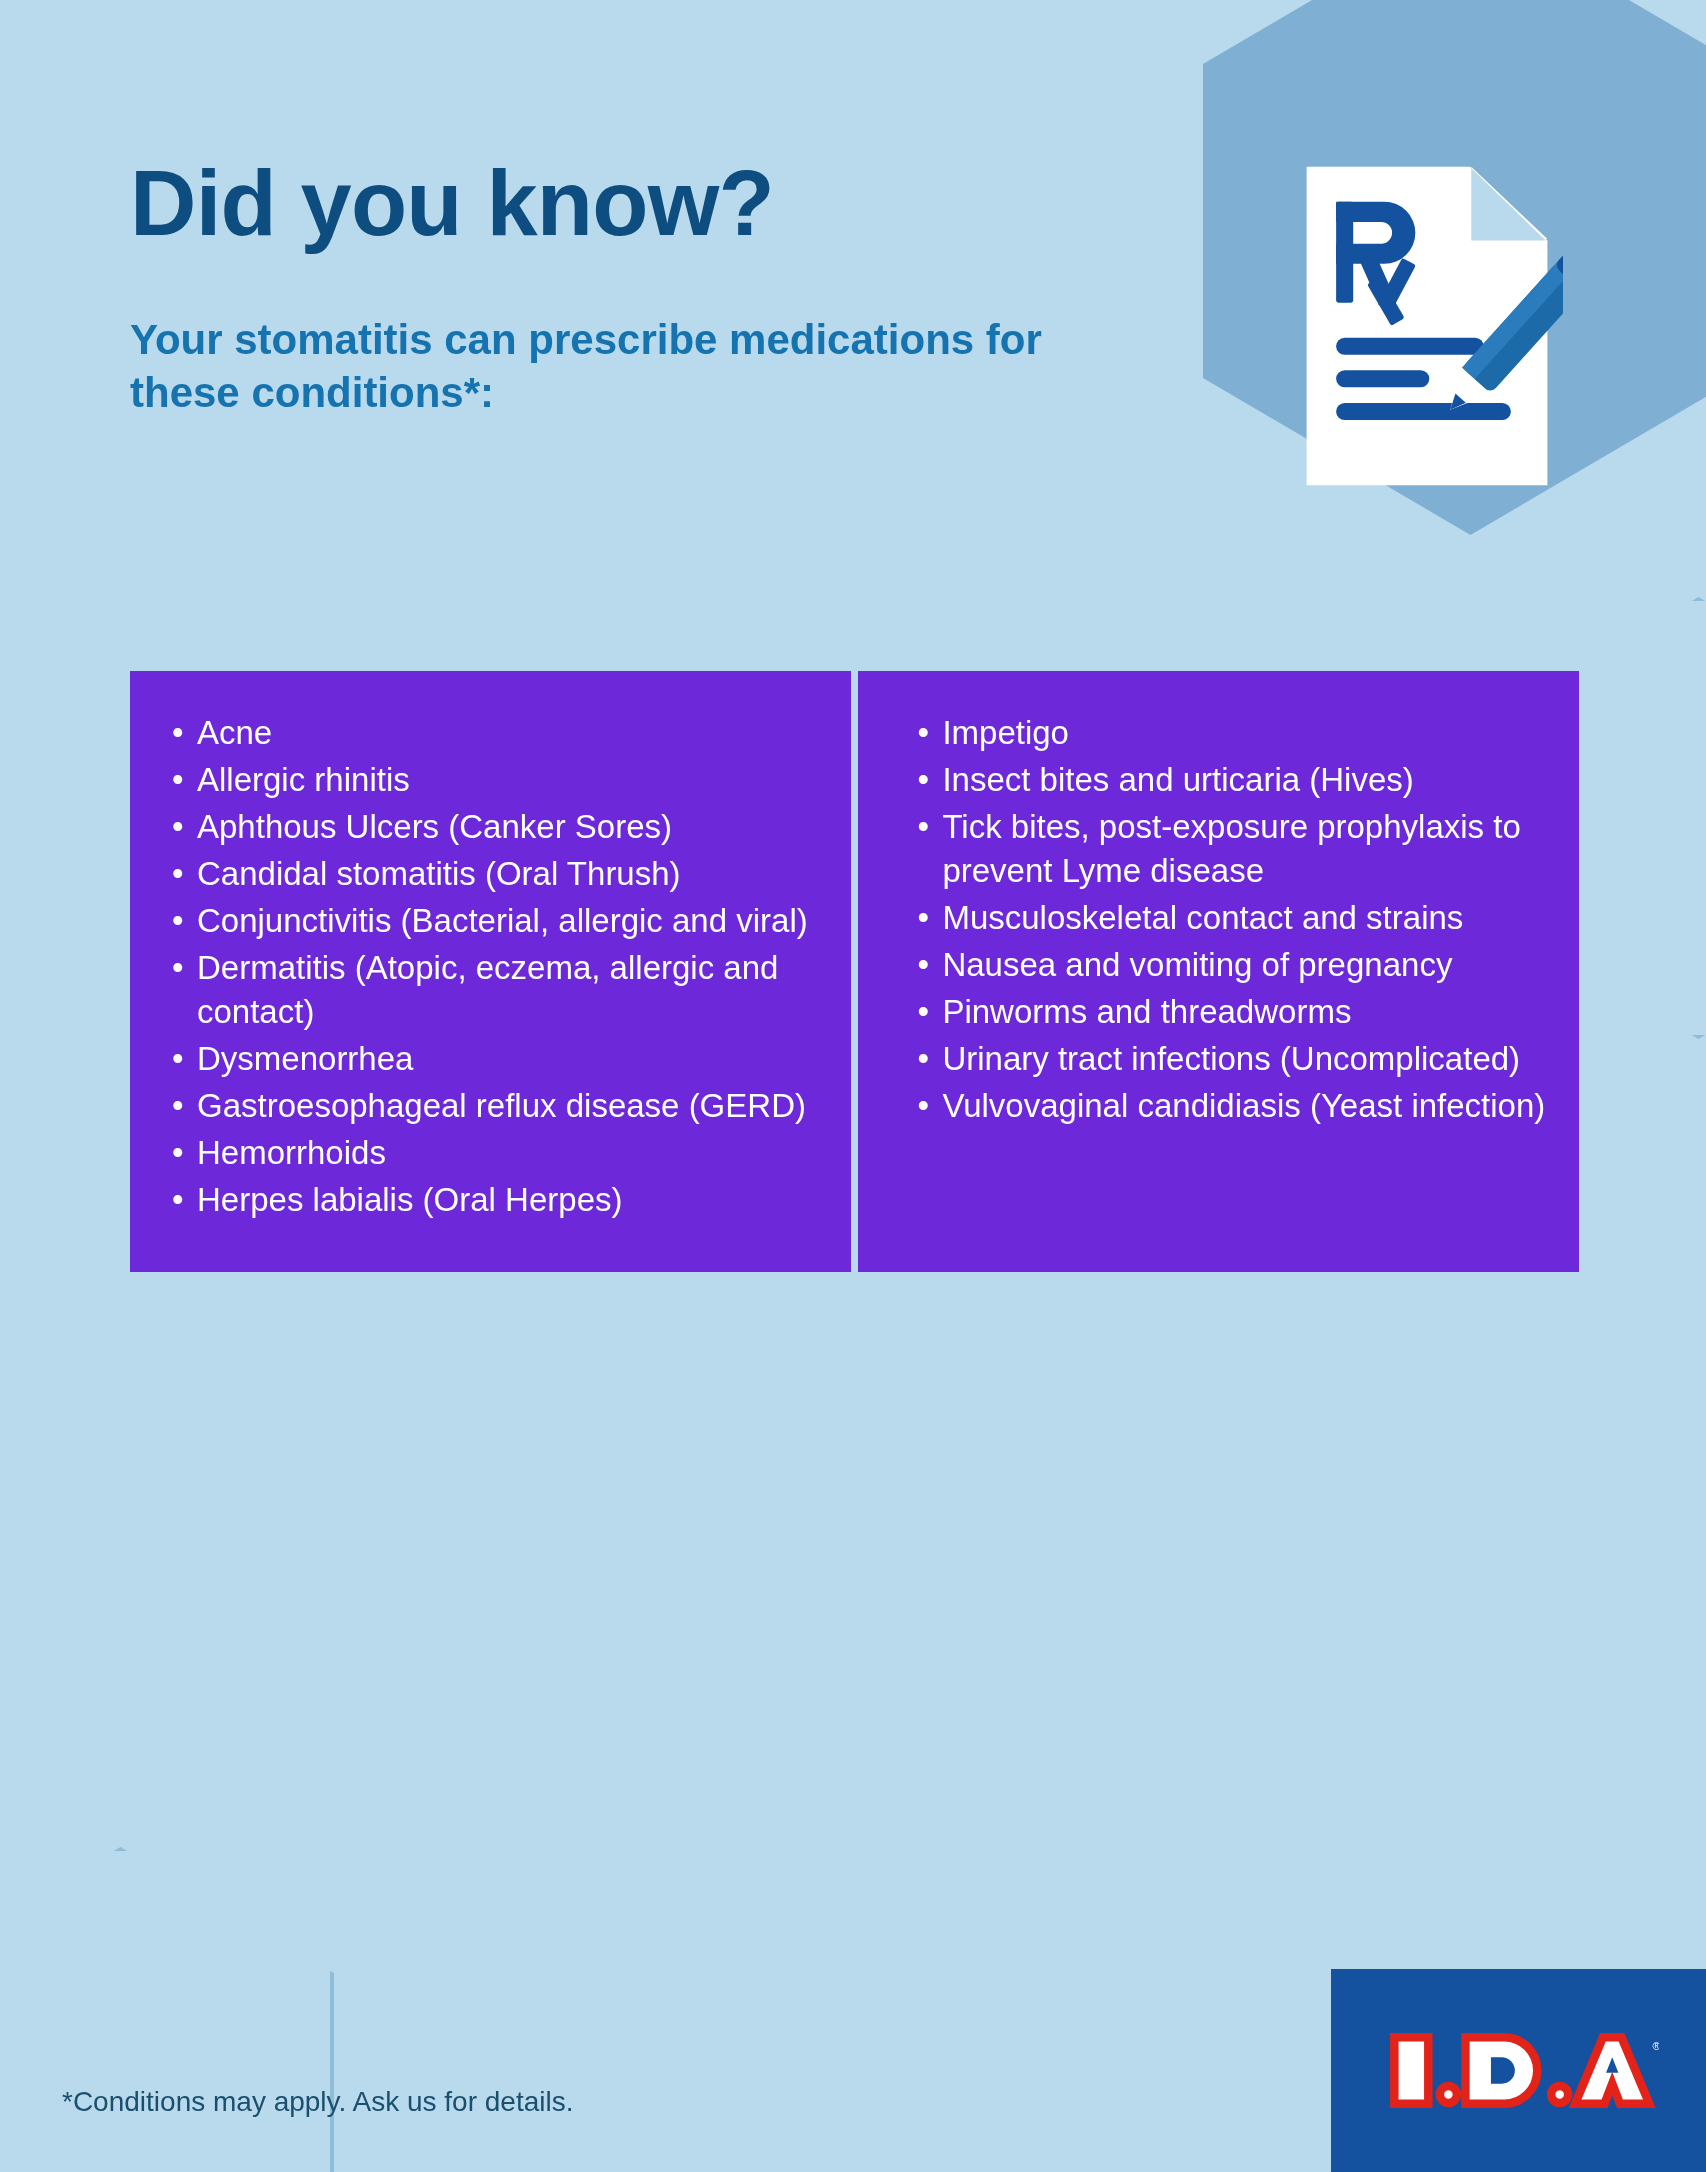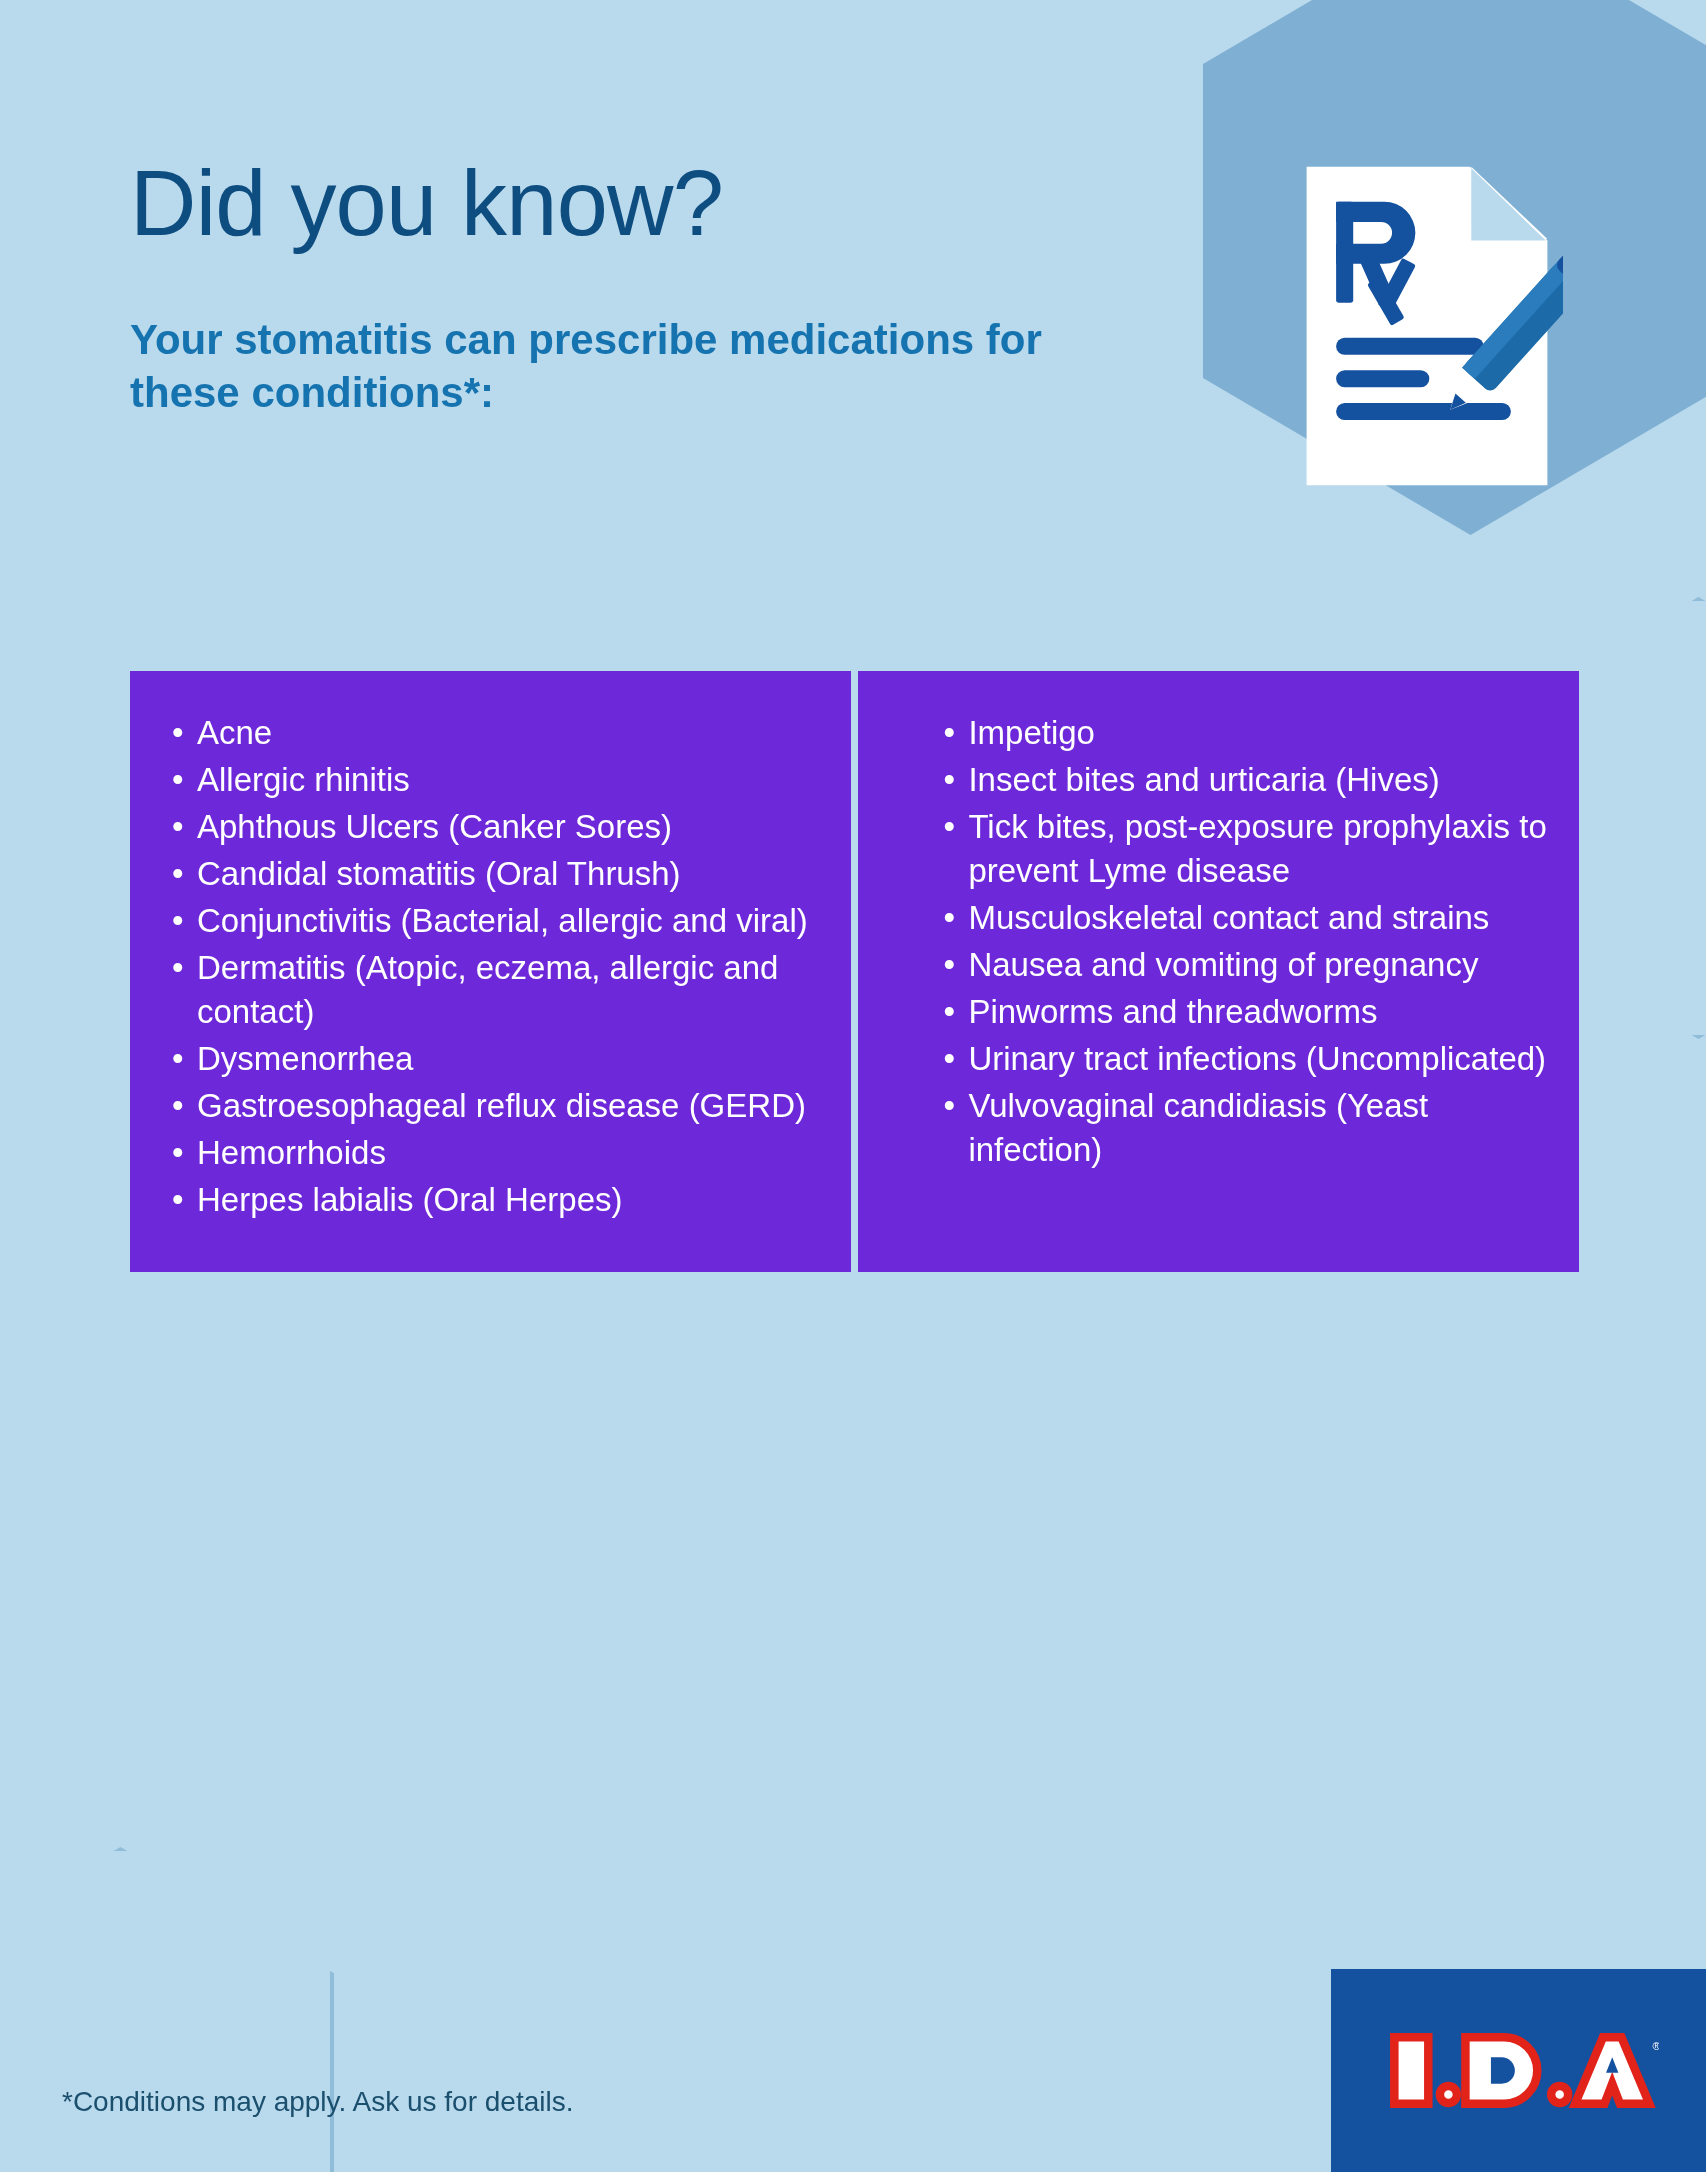--- a/index.html
+++ b/index.html
@@ -72,21 +72,21 @@
 
   
   .header {
     position: absolute;
     top: 155px;
     left: 130px;
     width: 970px;
   }
   .title {
     font-size: 92px;
-    font-weight: normal;
+    font-weight: bold;
     color: #0d4d80;
     letter-spacing: -0.8px;
     line-height: 1.05;
     margin: 0;
   }
   .subtitle {
     margin: 0;
     margin-top: 61px;
     font-size: 42px;
     font-weight: bold;
@@ -136,21 +136,21 @@
   .col li::before {
     content: "•";
     position: absolute;
     left: 11px;
     top: 0;
     font-size: 33px;
     line-height: 1.33;
     color: #ffffff;
   }
   .col-right {
-    padding-left: 74px;
+    padding-left: 48px;
   }
 
   
   .footnote {
     position: absolute;
     left: 62px;
     bottom: 54px;
     font-size: 28px;
     color: #1b4f6e;
   }

